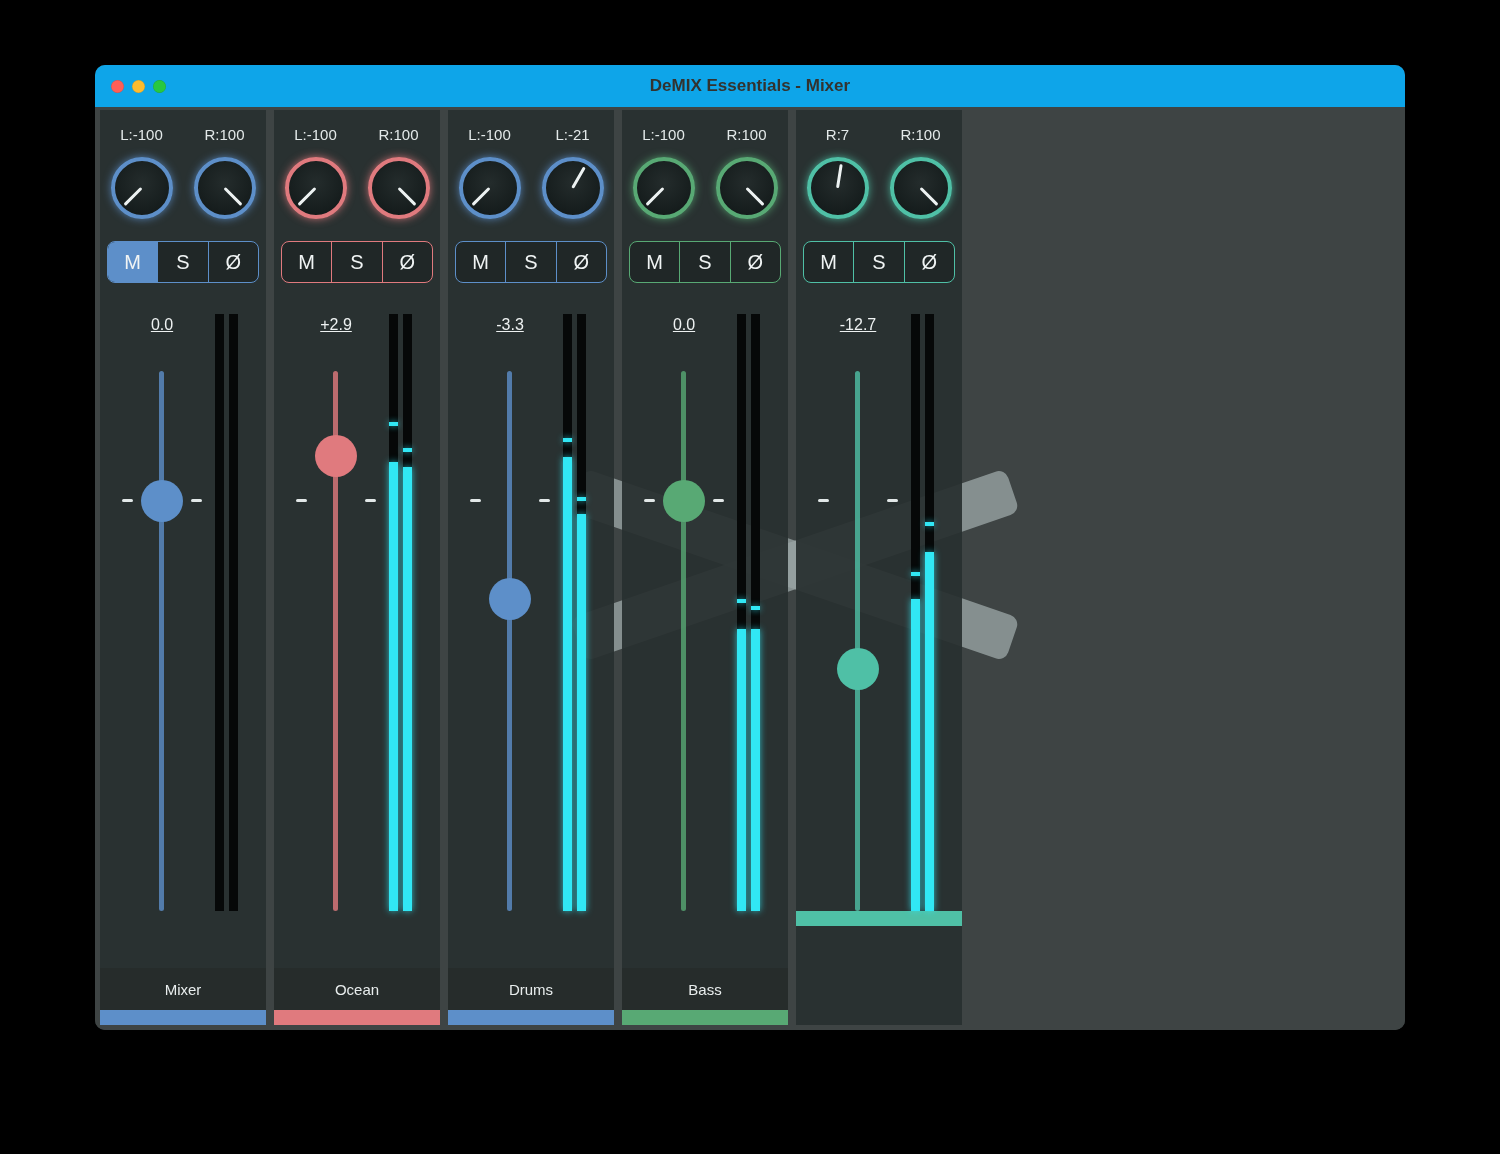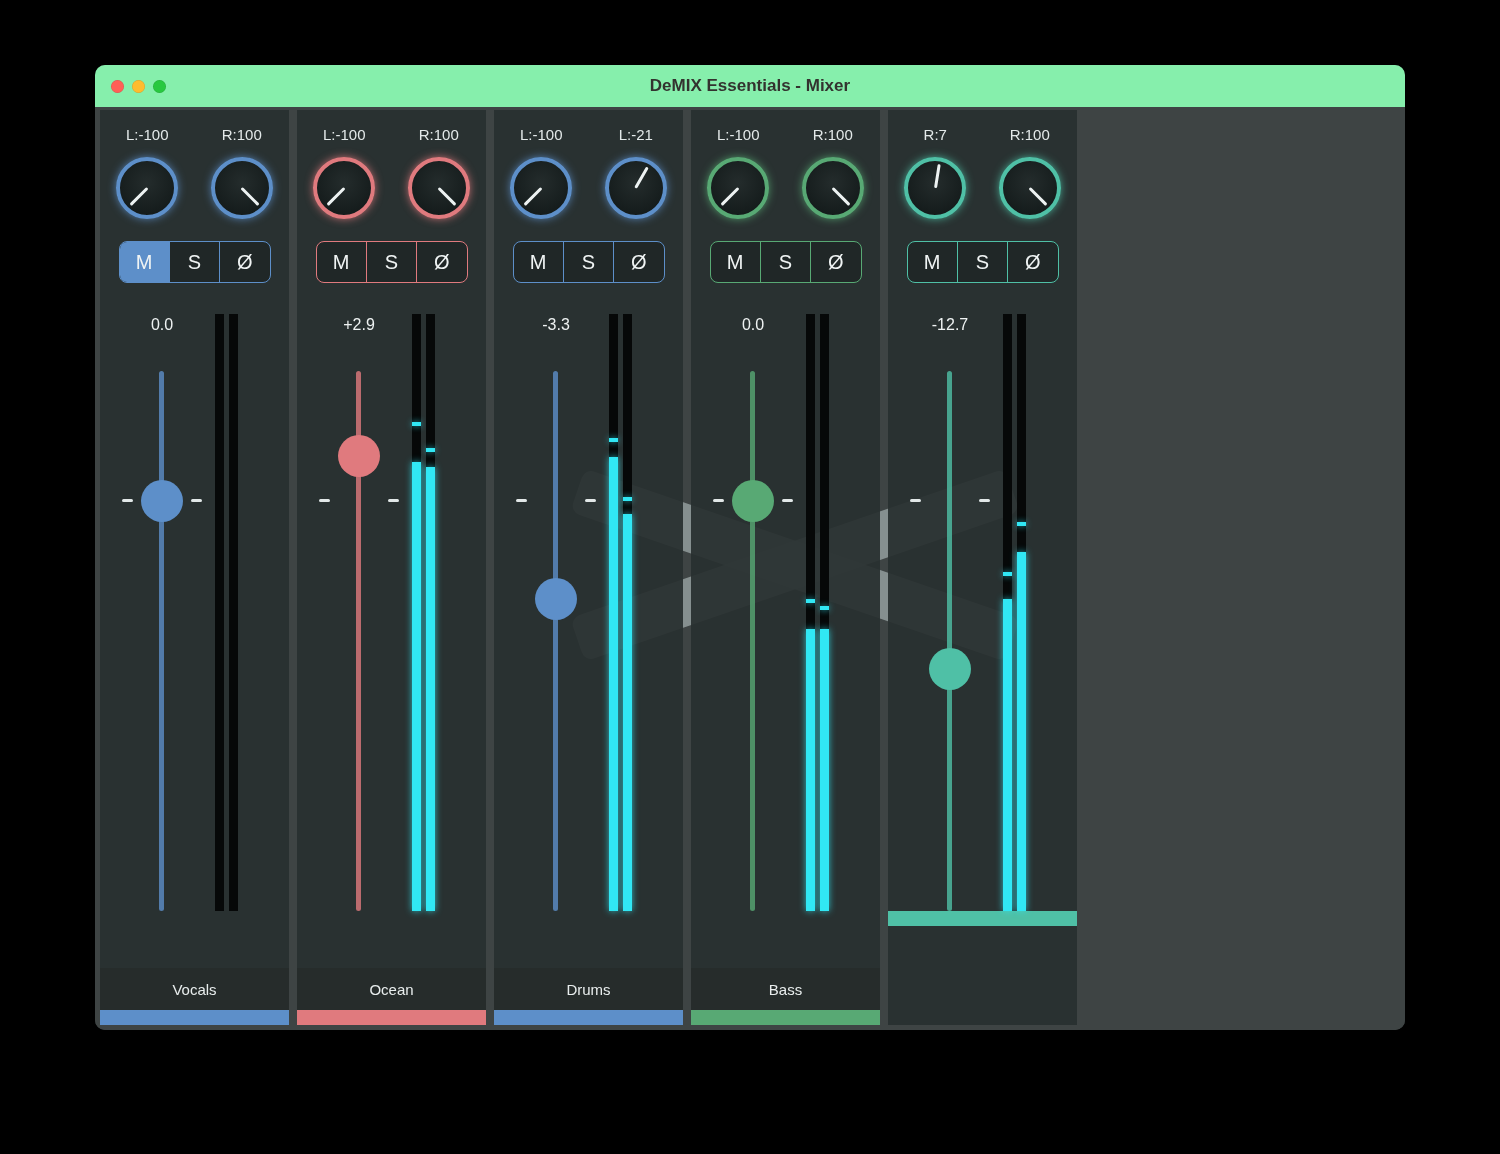--- a/index.html
+++ b/index.html
@@ -1,53 +1,53 @@
 <!DOCTYPE html>
 <html><head>
 <meta charset="utf-8">
 <style>
   html,body{margin:0;padding:0;background:#000;}
   .page{position:relative;width:1500px;height:1154px;background:#000;overflow:hidden;
         font-family:"Liberation Sans",sans-serif;}
   .window{position:absolute;left:95px;top:65px;width:1310px;height:965px;border-radius:10px;
           overflow:hidden;background:#3e4444;}
-  .titlebar{position:relative;height:42px;background:#86efac;display:flex;align-items:center;justify-content:center;}
+  .titlebar{position:relative;height:42px;background:#0ea5e9;display:flex;align-items:center;justify-content:center;}
   .title{font-size:17px;font-weight:700;color:#33332f;}
   .lights{position:absolute;left:16px;top:0;height:100%;display:flex;align-items:center;gap:8px;}
   .light{width:13px;height:13px;border-radius:50%;display:inline-block;box-shadow:inset 0 0 0 0.5px rgba(0,0,0,.15);}
   .content{position:absolute;top:42px;left:0;right:0;bottom:0;background:#3e4444;}
 
   
   .watermark{position:absolute;left:470px;top:435px;width:460px;height:46px;z-index:0;}
   .wm-bar{position:absolute;inset:0;background:#97a2a2;border-radius:10px;opacity:.8;}
   .wm-a{transform:rotate(19deg);}
   .wm-b{transform:rotate(-19deg);}
 
   .strips{position:absolute;left:5px;top:3px;display:flex;gap:8px;z-index:1;}
-  .strip{width:189px;height:915px;background:rgba(40,47,47,.93);display:flex;flex-direction:column;position:relative;}
+  .strip{width:166px;height:915px;background:rgba(40,47,47,.93);display:flex;flex-direction:column;position:relative;}
 
   .knob-labels{display:flex;padding-top:16px;}
   .klabel{flex:1;text-align:center;font-size:15px;color:#e3e9e9;}
   .knobs{display:flex;justify-content:space-around;margin-top:14px;}
   .knob{width:62px;height:62px;border-radius:50%;border:4px solid var(--ch);box-sizing:border-box;
         background:radial-gradient(circle at 50% 40%, #242c2c 0%, #141b1b 78%);
         box-shadow:0 0 10px -1px var(--ch);position:relative;}
   .pointer{position:absolute;left:calc(50% - 1.5px);top:3px;width:3px;height:24px;background:#edf2f2;
            border-radius:2px;transform-origin:1.5px 24px;}
 
   .msp{margin:22px auto 0;width:150px;height:40px;border:1.5px solid var(--ch);border-radius:8px;
        display:flex;overflow:hidden;background:rgba(18,24,24,.35);box-sizing:content-box;}
   .msp-btn{flex:1;background:transparent;border:none;border-left:1.5px solid var(--ch);
            color:#f0f4f4;font-size:20px;line-height:40px;font-family:inherit;padding:0;}
   .msp-btn:first-child{border-left:none;}
   .msp-btn.active{background:var(--ch);}
 
   .fader-area{position:relative;margin-top:16px;height:612px;}
   .fader-value{position:absolute;top:17px;left:12px;width:100px;text-align:center;
-               font-size:16px;font-weight:500;color:#eef2f2;}
+               font-size:16px;font-weight:500;color:#eef2f2;text-decoration:underline;}
   .tick{position:absolute;top:200px;width:11px;height:3px;border-radius:2px;background:#e2e8e8;}
   .tick-left{left:22px;}
   .tick-right{left:91px;}
   .track{position:absolute;left:59px;top:72px;width:5px;height:540px;border-radius:3px;
          background:var(--ch);opacity:.8;}
   .handle{position:absolute;left:41px;width:42px;height:42px;border-radius:50%;background:var(--ch);}
 
   .meter{position:absolute;left:115px;top:15px;width:23px;height:597px;display:flex;justify-content:space-between;}
   .meter-bar{position:relative;width:9px;height:100%;background:#060808;}
   .meter-fill{position:absolute;left:0;bottom:0;width:100%;background:#31e7f4;
@@ -107,21 +107,21 @@
           
           
         </div>
         <div class="meter-bar">
           
           
         </div>
       </div>
     </div>
     <div class="name-bar">
-      <span>Vocals</span>
+      <span>Mixer</span>
     </div>
     <div class="color-bar"></div>
   </div>
           <div class="strip" style="--ch: #e07a7e;">
     <div class="knob-labels">
       <span class="klabel">L:-100</span>
       <span class="klabel">R:100</span>
     </div>
     <div class="knobs">
       <div class="knob">

